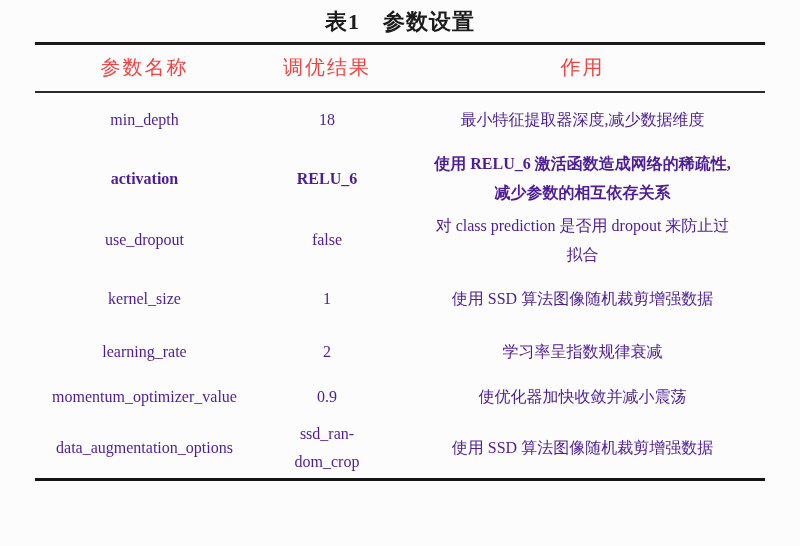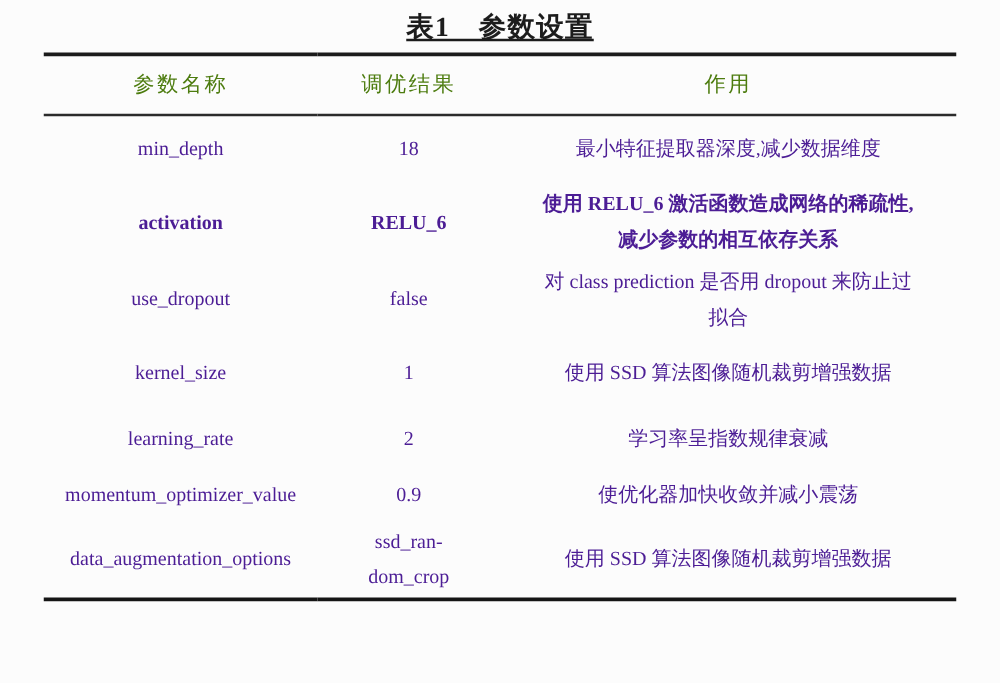--- a/index.html
+++ b/index.html
@@ -16,46 +16,45 @@
     position: relative;
   }
   .page-title {
     text-align: center;
     font-size: 22px;
     font-weight: bold;
     letter-spacing: 1px;
     padding-top: 9px;
     height: 33px;
     line-height: 26px;
-    text-decoration: underline;
   }
   .table-wrap {
     margin: 0 35px;
   }
   table.params-table {
     width: 100%;
     border-collapse: collapse;
     table-layout: fixed;
     border-top: 3px solid #1b1b1b;
     border-bottom: 3px solid #151515;
   }
   col.c-name   { width: 30%; }
   col.c-value  { width: 20%; }
   col.c-effect { width: 50%; }
   thead tr {
     height: 48px;
     border-bottom: 2px solid #2b2b2b;
   }
   th {
     font-weight: normal;
-    font-size: 17px;
+    font-size: 20px;
     text-align: center;
     vertical-align: middle;
     letter-spacing: 2px;
-    color: #4d7c0f;
+    color: #ef4444;
   }
   td {
     font-size: 16px;
     text-align: center;
     vertical-align: middle;
     white-space: pre-line;
     line-height: 1.8;
     color: #4c1d95;
   }
   td.cell-name, td.cell-value {

